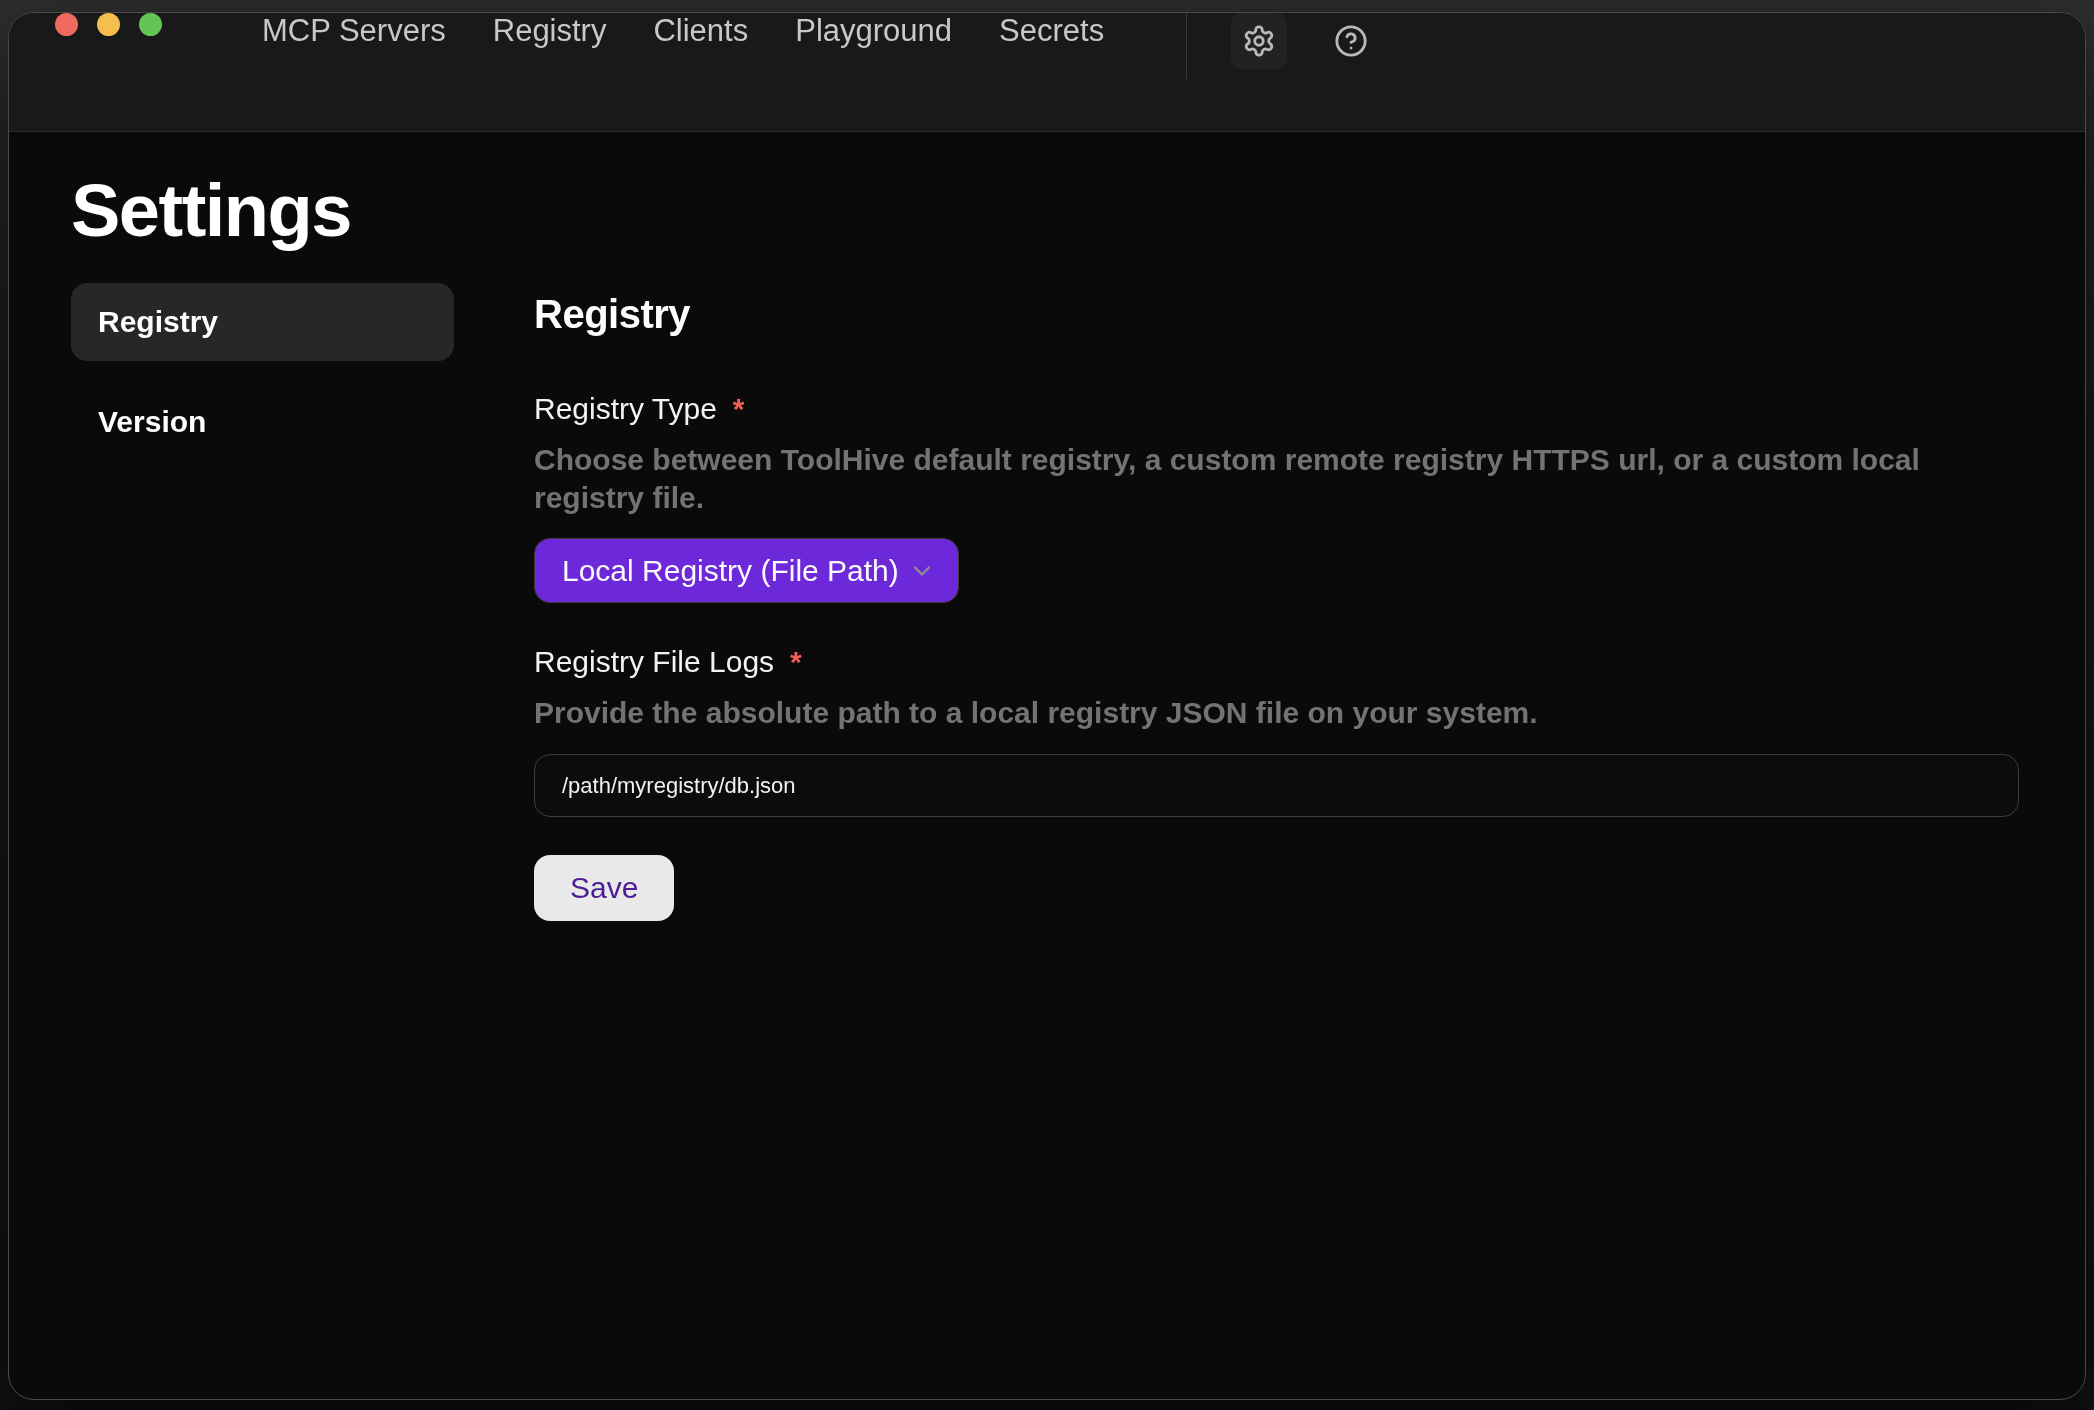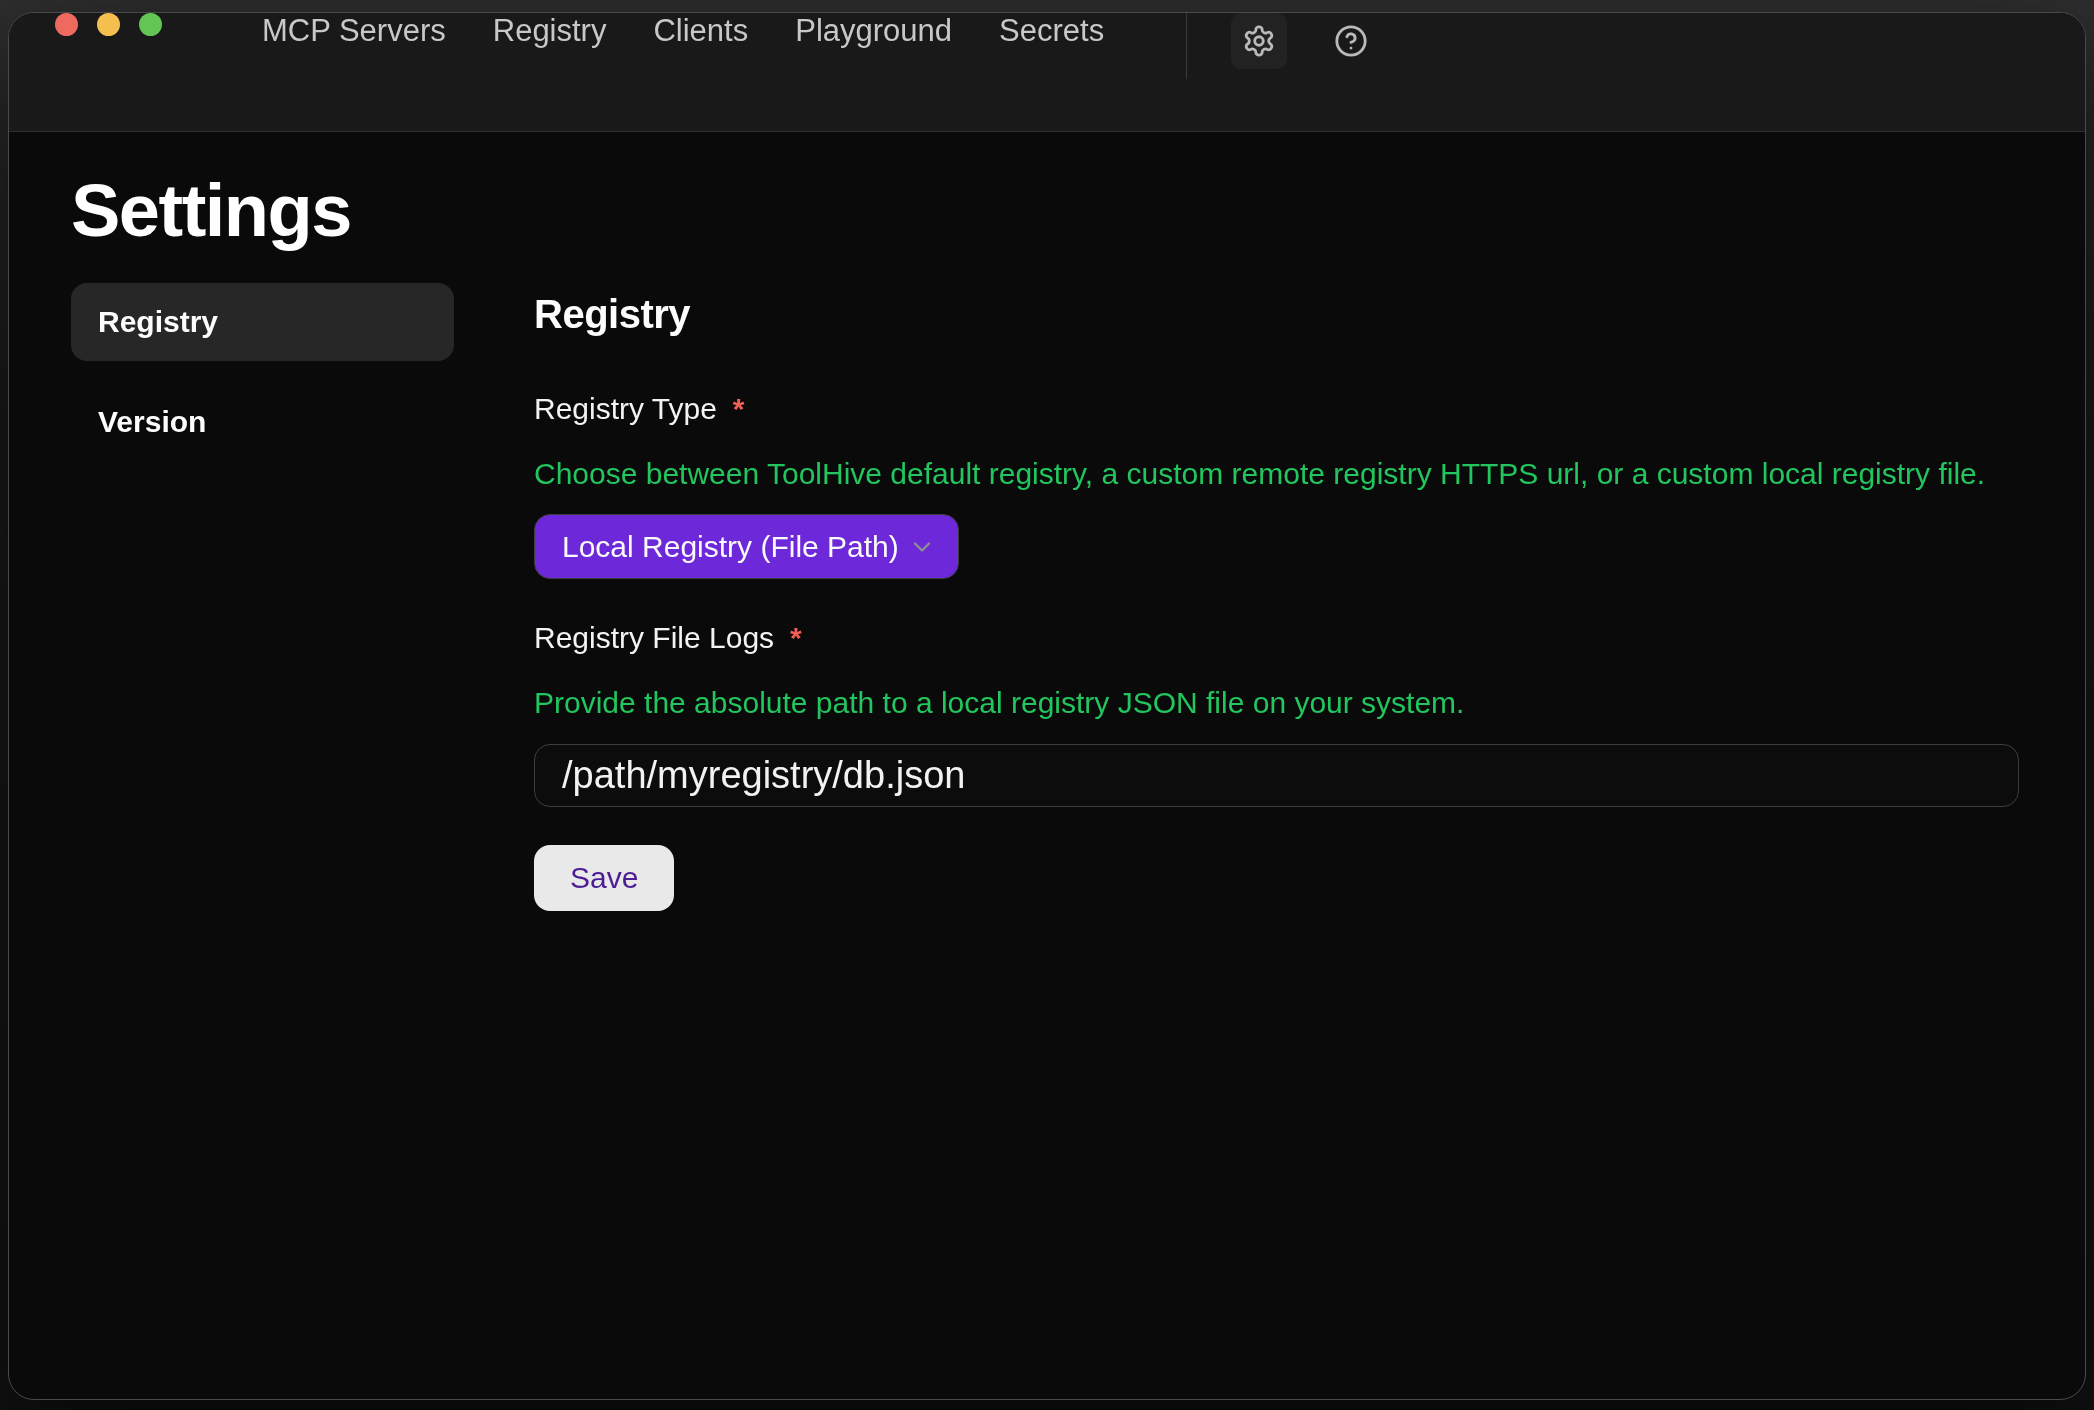--- a/index.html
+++ b/index.html
@@ -60,35 +60,35 @@
   
   .main { flex:1; margin-left:80px; padding-right:66px; }
   .section-title {
     margin-top:6px; font-size:40px; font-weight:700; color:#fdfdfd;
     letter-spacing:-0.5px; line-height:1.25;
   }
   .field-label-row { display:flex; align-items:flex-start; margin-top:52px; }
   .field-label-row.second { margin-top:41px; }
   .field-label { font-size:30px; font-weight:400; color:#f3f3f3; line-height:1.2; }
   .req { font-size:30px; font-weight:600; margin-left:16px; line-height:1.2; }
-  .field-desc { margin-top:28px; font-size:30px; color:#22c55e; line-height:1.27; }
+  .field-desc { margin-top:14px; font-size:30px; color:#737373; line-height:1.27;font-weight:bold; }
   .select-box {
     margin-top:21px; width:425px; height:65px;
     border:1.5px solid #3d3d3d; border-radius:16px; background:#6d28d9;
     display:flex; align-items:center; justify-content:space-between;
     padding:0 22px 0 27px; cursor:default;
   }
   .select-box .sel-value { font-size:30px; color:#fafafa; }
   .select-box svg { width:28px; height:28px; stroke:#8f8f8f; fill:none;
     stroke-width:2; stroke-linecap:round; stroke-linejoin:round; }
   .text-input {
     margin-top:22px; width:100%; height:63px;
     border:1.5px solid #3d3d3d; border-radius:16px;
     background:#0c0c0c; color:#f2f2f2;
-    font-size:38px; font-family:inherit; padding:0 27px;
+    font-size:22px; font-family:inherit; padding:0 27px;
     outline:none; display:block;
   }
   .save-btn {
     margin-top:38px; height:66px; padding:0 36px;
     border:none; border-radius:16px;
     font-family:inherit; font-size:30px; font-weight:500;
     display:inline-flex; align-items:center; justify-content:center;
   }
 </style>
 </head>

